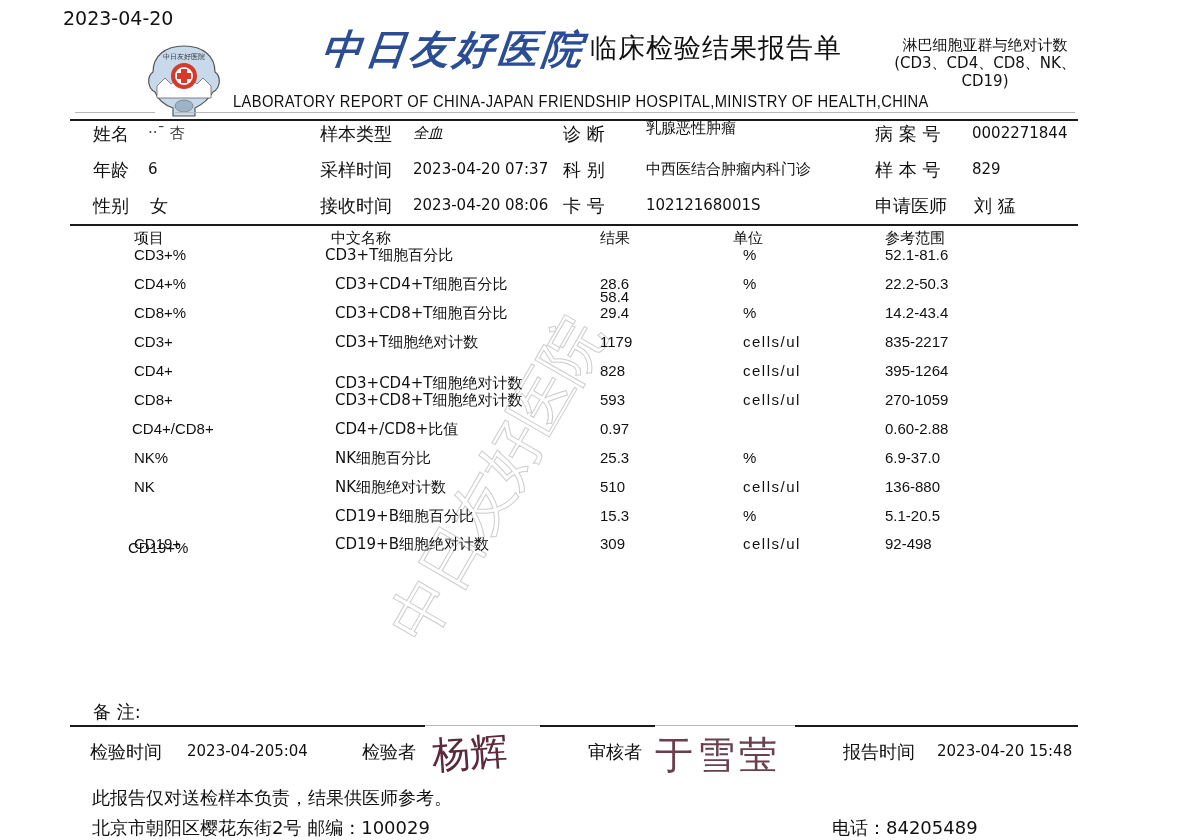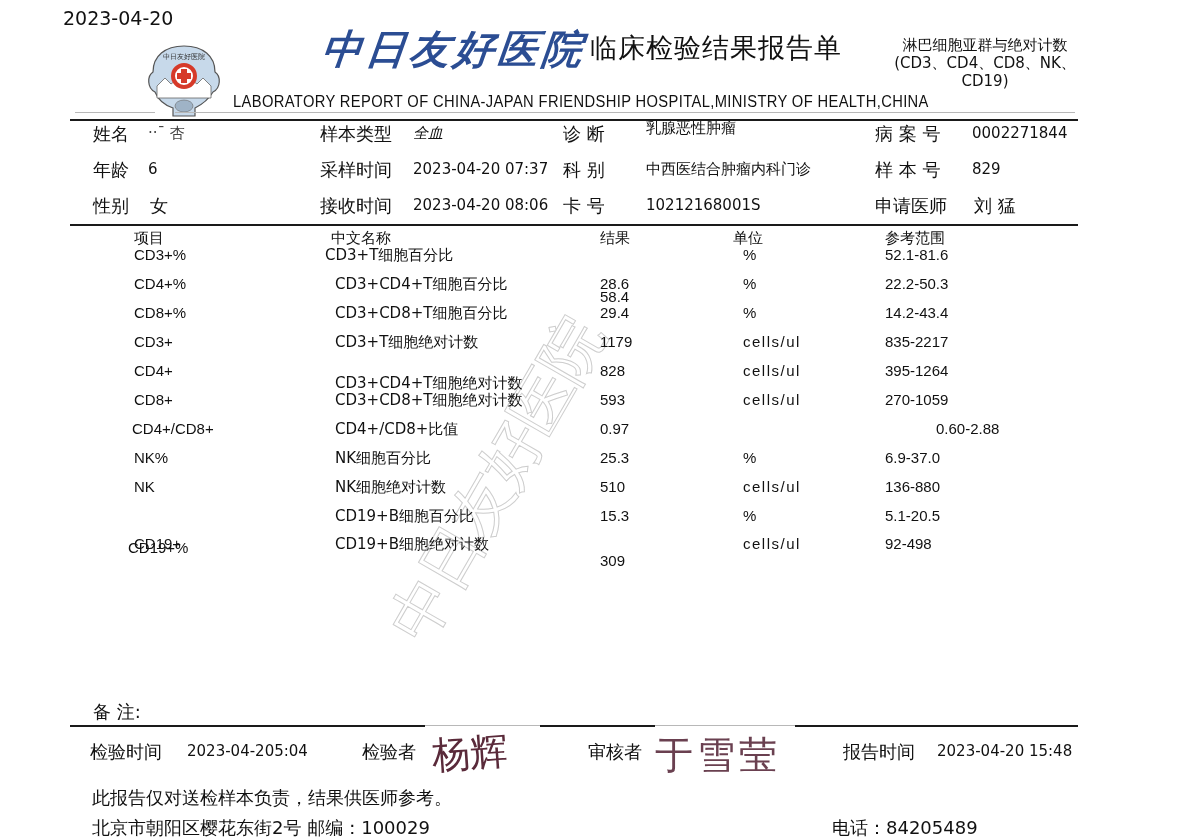--- a/index.html
+++ b/index.html
@@ -134,21 +134,21 @@
     <div class="abs td" style="left:335px; top:391px;">CD3+CD8+T细胞绝对计数</div>
     <div class="abs td mono" style="left:600px; top:391px;">593</div>
     <div class="abs td mono" style="left:743px; top:391px; letter-spacing:1.5px;">cells/ul</div>
     <div class="abs td mono" style="left:885px; top:391px;">270-1059</div>
   </div>
   <div>
     <div class="abs td mono" style="left:132px; top:420px;">CD4+/CD8+</div>
     <div class="abs td" style="left:335px; top:420px;">CD4+/CD8+比值</div>
     <div class="abs td mono" style="left:600px; top:420px;">0.97</div>
     <div class="abs td mono" style="left:743px; top:420px;"></div>
-    <div class="abs td mono" style="left:936px; top:420px;text-align:center;">0.60-2.88</div>
+    <div class="abs td mono" style="left:885px; top:420px;text-align:center;">0.60-2.88</div>
   </div>
   <div>
     <div class="abs td mono" style="left:134px; top:449px;">NK%</div>
     <div class="abs td" style="left:335px; top:449px;">NK细胞百分比</div>
     <div class="abs td mono" style="left:600px; top:449px;">25.3</div>
     <div class="abs td mono" style="left:743px; top:449px;">%</div>
     <div class="abs td mono" style="left:885px; top:449px;">6.9-37.0</div>
   </div>
   <div>
     <div class="abs td mono" style="left:134px; top:478px;">NK</div>
@@ -160,21 +160,21 @@
   <div>
     <div class="abs td mono" style="left:128px; top:507px;margin-top:32px;">CD19+%</div>
     <div class="abs td" style="left:335px; top:507px;">CD19+B细胞百分比</div>
     <div class="abs td mono" style="left:600px; top:507px;">15.3</div>
     <div class="abs td mono" style="left:743px; top:507px;">%</div>
     <div class="abs td mono" style="left:885px; top:507px;">5.1-20.5</div>
   </div>
   <div>
     <div class="abs td mono" style="left:134px; top:535px;">CD19+</div>
     <div class="abs td" style="left:335px; top:535px;">CD19+B细胞绝对计数</div>
-    <div class="abs td mono" style="left:600px; top:552px;">309</div>
+    <div class="abs td mono" style="left:600px; top:535px;">309</div>
     <div class="abs td mono" style="left:743px; top:535px; letter-spacing:1.5px;">cells/ul</div>
     <div class="abs td mono" style="left:885px; top:535px;">92-498</div>
   </div>
 </div>
 
 <div class="abs lbl" style="left:93px; top:700px;">备 注:</div>
 
 <div class="hline" style="left:70px; top:725px; width:355px;"></div>
 <div class="hline-gray" style="left:425px; top:725px; width:115px;"></div>
 <div class="hline" style="left:540px; top:725px; width:115px;"></div>

